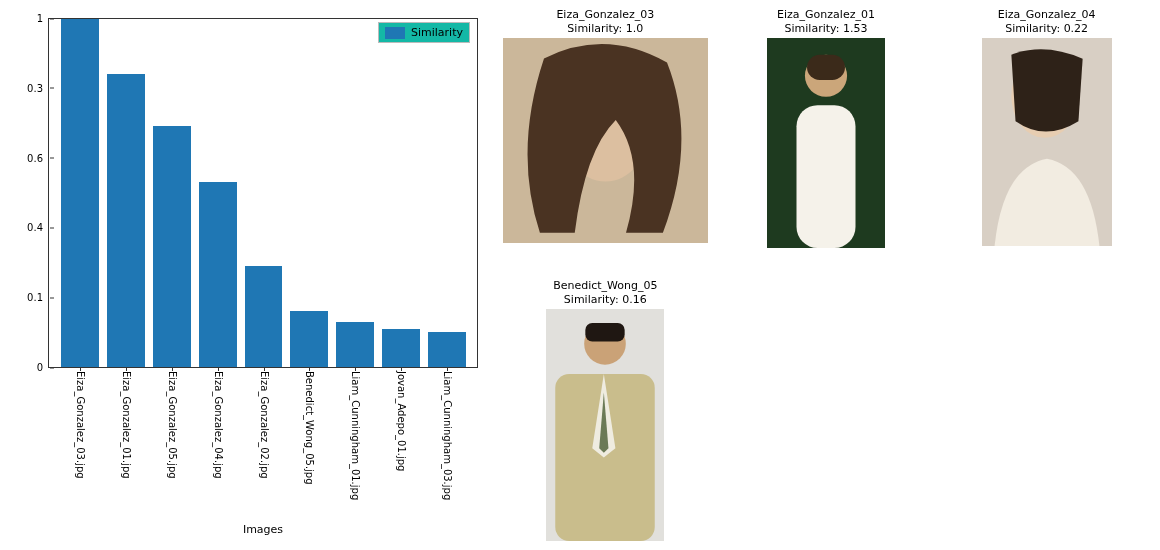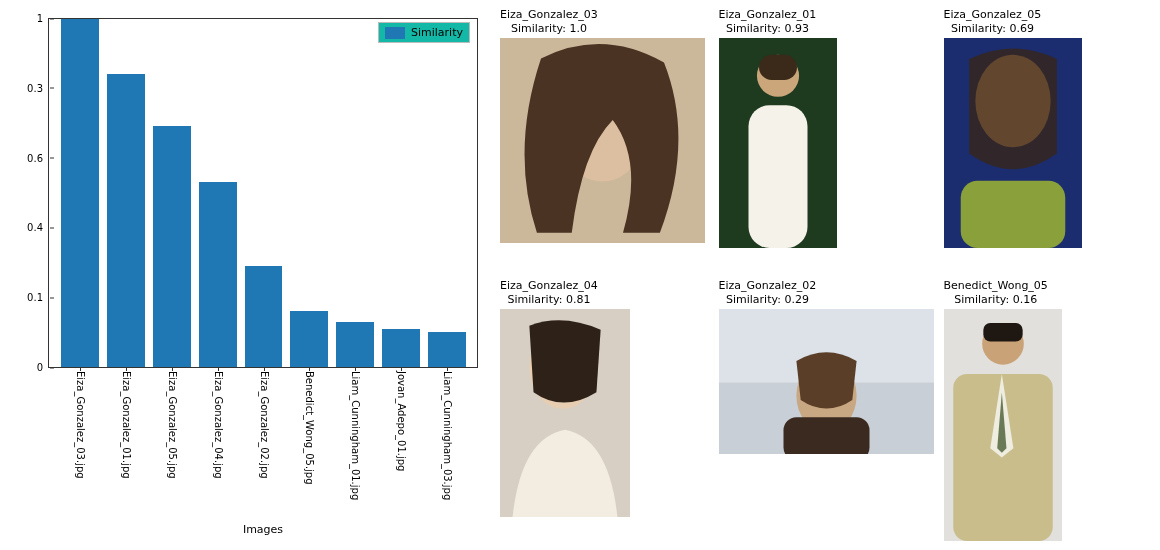--- a/index.html
+++ b/index.html
@@ -114,21 +114,21 @@
       flex: 1;
       display: grid;
       grid-template-columns: repeat(3, 1fr);
       grid-template-rows: repeat(2, 1fr);
       gap: 8px 10px;
       padding-left: 12px;
     }
     .cell {
       display: flex;
       flex-direction: column;
-      align-items: flex-start;
+      align-items: center;
       justify-content: flex-start;
     }
     .cell-title {
       font-size: 11px;
       text-align: center;
       line-height: 1.25;
       margin-bottom: 2px;
     }
     .thumb {
       background: #777;
@@ -211,77 +211,48 @@
           <rect width="100" height="100" fill="#cbb79a"></rect>
           <ellipse cx="50" cy="42" rx="22" ry="28" fill="#dcbfa0"></ellipse>
           <path d="M20 10 Q50 -5 80 12 Q95 50 78 95 L60 95 Q70 60 55 40 Q40 55 35 95 L18 95 Q5 55 20 10 Z" fill="#4a3322"></path>
         </svg>
     </div>
   </div>
 
   <div class="cell">
     <div class="cell-title">
       <span>Eiza_Gonzalez_01</span><br>
-      Similarity: <span>0.93</span>
+      Similarity: <span>1.53</span>
     </div>
     <div class="thumb" style="width:118px;height:210px">
       <svg viewBox="0 0 56 100" preserveAspectRatio="none">
           <rect width="56" height="100" fill="#1e3a1f"></rect>
           <rect x="14" y="32" width="28" height="68" rx="10" fill="#f5f2ea"></rect>
           <circle cx="28" cy="18" r="10" fill="#cba67a"></circle>
           <rect x="19" y="8" width="18" height="12" rx="6" fill="#3b2a1a"></rect>
         </svg>
     </div>
   </div>
 
-  <div class="cell">
-    <div class="cell-title">
-      <span>Eiza_Gonzalez_05</span><br>
-      Similarity: <span>0.69</span>
-    </div>
-    <div class="thumb" style="width:138px;height:210px">
-      <svg viewBox="0 0 66 100" preserveAspectRatio="none">
-          <rect width="66" height="100" fill="#1b2d6e"></rect>
-          <ellipse cx="33" cy="30" rx="18" ry="22" fill="#d9a978"></ellipse>
-          <path d="M12 10 Q33 0 54 10 L54 55 Q33 70 12 55 Z" fill="#3a2616" opacity="0.75"></path>
-          <rect x="8" y="68" width="50" height="32" rx="8" fill="#8aa03a"></rect>
-        </svg>
-    </div>
-  </div>
 
   <div class="cell">
     <div class="cell-title">
       <span>Eiza_Gonzalez_04</span><br>
-      Similarity: <span>0.81</span>
+      Similarity: <span>0.22</span>
     </div>
     <div class="thumb" style="width:130px;height:208px">
       <svg viewBox="0 0 62 100" preserveAspectRatio="none">
           <rect width="62" height="100" fill="#d8cfc4"></rect>
           <ellipse cx="30" cy="28" rx="16" ry="20" fill="#e7cdb1"></ellipse>
           <path d="M14 8 Q30 2 48 10 L46 40 Q30 50 16 40 Z" fill="#2e2218"></path>
           <path d="M6 100 Q10 62 31 58 Q52 62 56 100 Z" fill="#f2ece1"></path>
         </svg>
     </div>
   </div>
 
-  <div class="cell">
-    <div class="cell-title">
-      <span>Eiza_Gonzalez_02</span><br>
-      Similarity: <span>0.29</span>
-    </div>
-    <div class="thumb" style="width:215px;height:145px">
-      <svg viewBox="0 0 100 67" preserveAspectRatio="none">
-          <rect width="100" height="67" fill="#c9cfd6"></rect>
-          <rect x="0" y="0" width="100" height="34" fill="#dde2e8"></rect>
-          <ellipse cx="50" cy="40" rx="14" ry="17" fill="#c8a783"></ellipse>
-          <path d="M36 24 Q50 16 64 24 L62 42 Q50 50 38 42 Z" fill="#5b3e28"></path>
-          <rect x="30" y="50" width="40" height="20" rx="6" fill="#3b2a1f"></rect>
-        </svg>
-    </div>
-  </div>
 
   <div class="cell">
     <div class="cell-title">
       <span>Benedict_Wong_05</span><br>
       Similarity: <span>0.16</span>
     </div>
     <div class="thumb" style="width:118px;height:232px">
       <svg viewBox="0 0 51 100" preserveAspectRatio="none">
           <rect width="51" height="100" fill="#e1e0dc"></rect>
           <rect x="4" y="28" width="43" height="72" rx="6" fill="#c9bd8c"></rect>

